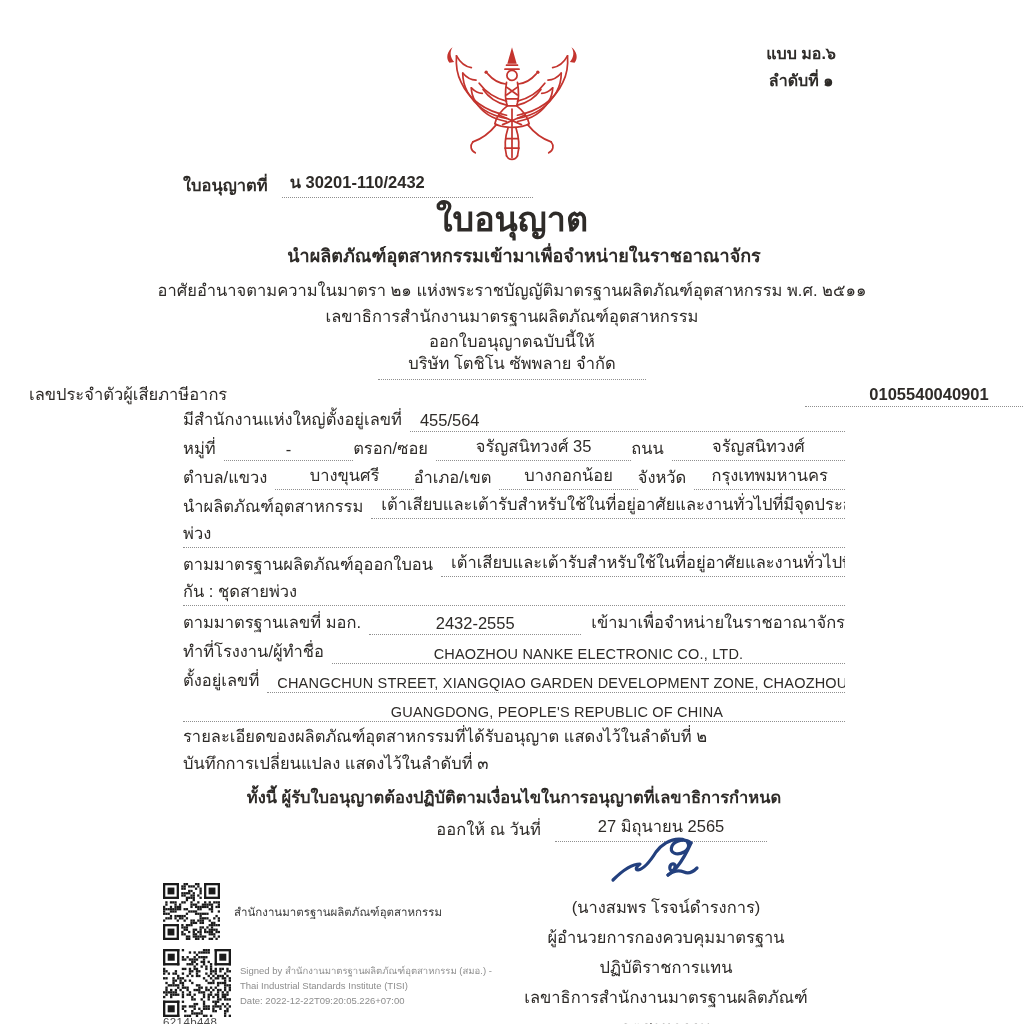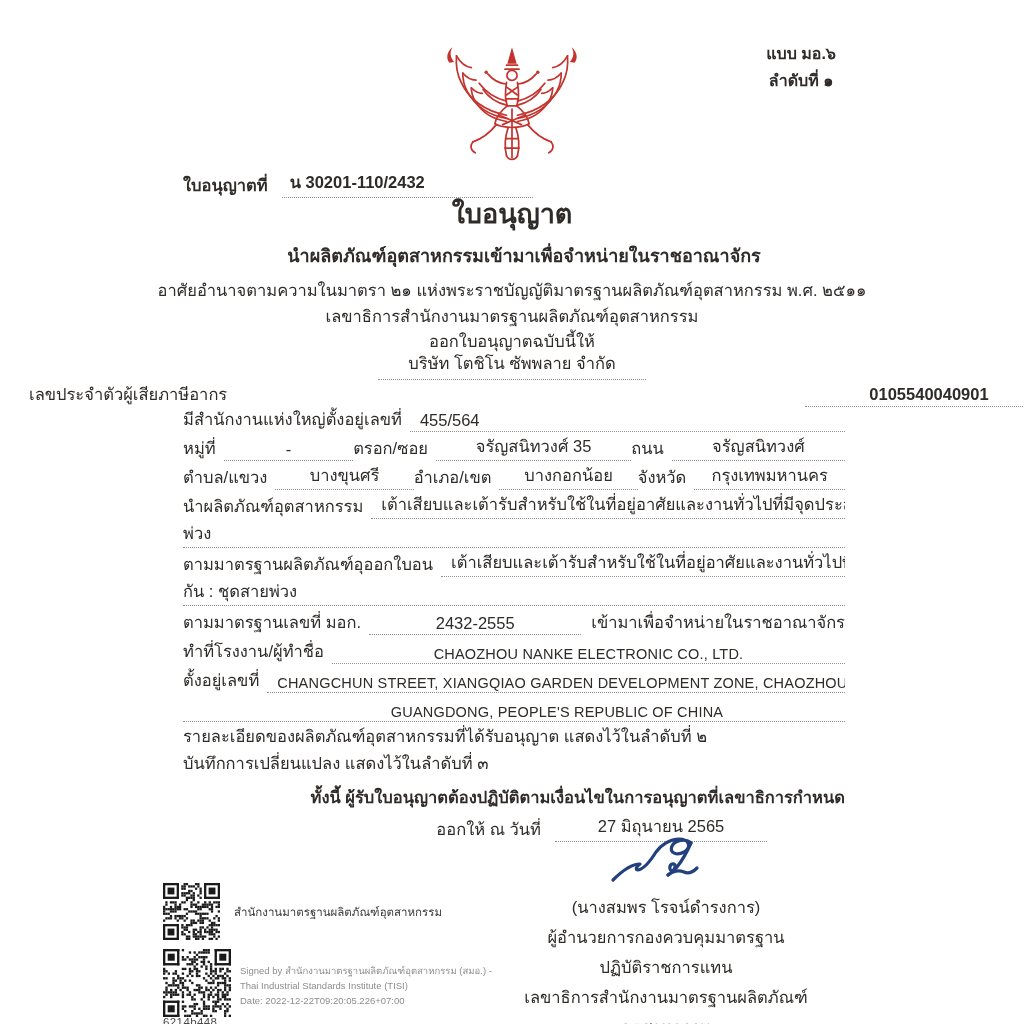--- a/index.html
+++ b/index.html
@@ -10,41 +10,41 @@
              font-size:16px;line-height:27px;}
   
   .emblem{position:absolute;top:46px;left:50%;transform:translateX(-50%);width:172px;height:126px;}
   
   .license-line{position:absolute;top:169px;left:183px;display:flex;align-items:flex-end;}
   .license-line .lbl{font-weight:700;margin-right:14px;}
   .license-line .val{display:inline-block;min-width:235px;border-bottom:1px dotted #8f8f8f;
                      padding:0 8px 2px 8px;font-weight:bold;}
   
   .cline{position:absolute;left:0;width:100%;text-align:center;}
-  .title{top:192px;font-size:27px;font-weight:700;}
+  .title{top:192px;font-size:34px;font-weight:700;}
   .subtitle{top:241px;font-size:18px;font-weight:700;margin-left:12px;}
   .legal{top:277px;}
   .issuer{top:303px;}
   .grant{top:328px;}
   .company-line{top:350px;}
   .company-line span{display:inline-block;border-bottom:1px dotted #8f8f8f;padding:0 30px 3px 30px;}
   .tax-line{top:381px;display:flex;justify-content:space-between;align-items:flex-end;padding-left:29px;}
   .tax-line .lbl{margin-right:32px;}
   .tax-line .val{display:inline-block;min-width:232px;text-align:center;
                  border-bottom:1px dotted #8f8f8f;padding:0 8px 2px 8px;font-weight:bold;}
   
   .body{position:absolute;top:403px;left:183px;width:662px;}
   .row{display:flex;align-items:flex-end;height:29px;}
   .row .lbl{white-space:nowrap;margin-right:8px;}
   .dot-fill{flex:1;border-bottom:1px dotted #8f8f8f;padding:0 10px 1px 10px;white-space:nowrap;
             overflow:hidden;}
   .dot-fill.center{text-align:center;}
   .latin{font-size:14.5px;letter-spacing:.2px;text-align:center;}
   .plain-row{height:27px;display:flex;align-items:flex-end;}
-  .cond-row{text-align:right;font-weight:700;margin-top:7px;height:29px;line-height:29px;}
+  .cond-row{text-align:center;font-weight:700;margin-top:7px;height:29px;line-height:29px;}
   .date-row{display:flex;justify-content:flex-end;align-items:flex-end;height:30px;margin-right:78px;}
   .date-row .lbl{margin-right:14px;margin-left:40px;}
   .date-row .val{display:inline-block;min-width:196px;text-align:center;
                  border-bottom:1px dotted #8f8f8f;padding:0 8px 2px 8px;}
   
   .sign-block{position:absolute;left:497px;top:834px;width:338px;text-align:center;line-height:30px;}
   .sign-block svg{display:block;margin:0 auto 2px auto;}
   
   .footer{position:absolute;left:163px;top:883px;}
   .f-row{display:flex;}

